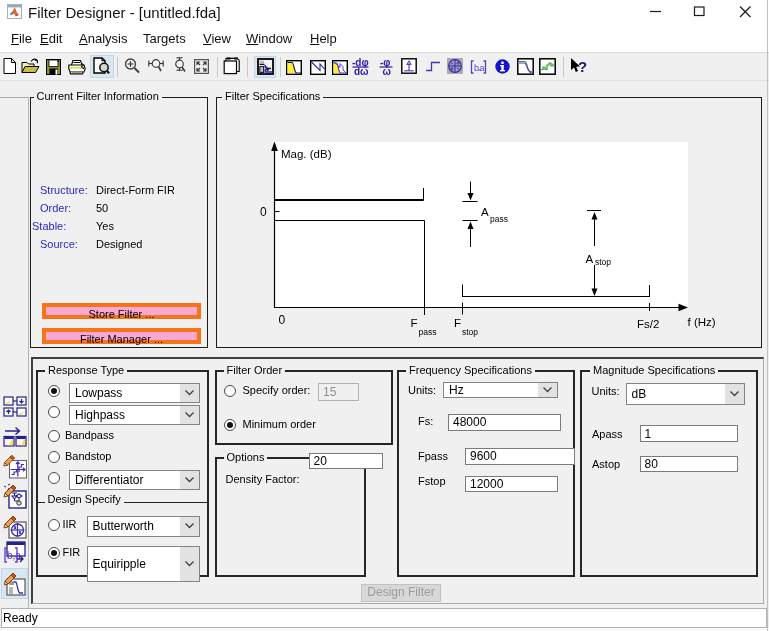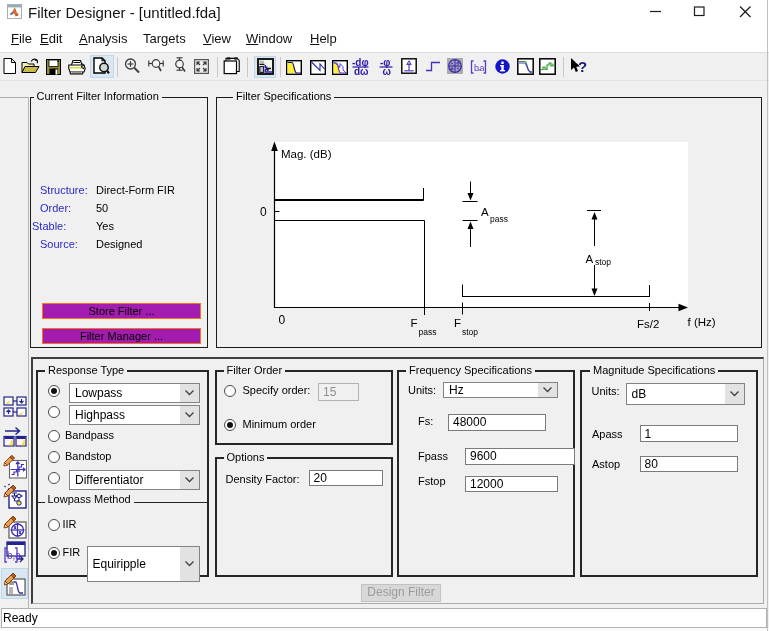--- a/index.html
+++ b/index.html
@@ -22,21 +22,21 @@
 .legend { position:absolute; top:-8px; font-size:11px; color:#000; background:#f0f0f0; padding:0 3px; white-space:nowrap; line-height:13px; }
 .lbl { position:absolute; font-size:11px; color:#000; white-space:nowrap; }
 .blbl { position:absolute; font-size:11px; color:#2a2ac6; white-space:nowrap; }
 .radio { position:absolute; width:12px; height:12px; border:1px solid #494949; border-radius:50%; background:#fff; }
 .radio.sel::after { content:""; position:absolute; left:2px; top:2px; width:6px; height:6px; border-radius:50%; background:#111; }
 .combo { position:absolute; background:#fff; border:1px solid #838383;padding-left:8px; }
 .combo .ctext { position:absolute; left:5px; top:50%; transform:translateY(-50%); font-size:12px; color:#000; white-space:nowrap; }
 .combo .cbtn { position:absolute; right:0; top:0; bottom:0; width:19px; background:#e2e2e2; }
 .combo svg.chev { position:absolute; right:5px; top:50%; margin-top:-3px; }
 .tbox { position:absolute; background:#fff; border:1px solid #7b7b7b; font-size:12px; color:#000; padding:1px 0 0 4px; }
-.btn { position:absolute; background:#a21caf; border:1px solid #f97316; font-size:11px; color:#000; text-align:center; }
+.btn { position:absolute; background:#f9a8d4; border:4px solid #f97316; font-size:11px; color:#000; text-align:center; }
 </style>
 </head>
 <body>
 <div id="win">
 
   <div id="titlebar" class="abs"></div>
   <div class="abs" style="left:7px; top:4px;">
     <svg width="15" height="15" viewBox="0 0 15 15">
       <rect x="0.5" y="0.5" width="14" height="14" fill="#fdfdfd" stroke="#a8aeb5"></rect>
       <rect x="1" y="1" width="13" height="2.4" fill="#8fb0ba"></rect>
@@ -328,21 +328,21 @@
   <div class="blbl" style="left:40px; top:202px;">Order:</div>
   <div class="lbl" style="left:96px; top:202px;">50</div>
   <div class="blbl" style="left:32px; top:220px;">Stable:</div>
   <div class="lbl" style="left:96px; top:220px;">Yes</div>
   <div class="blbl" style="left:40px; top:238px;">Source:</div>
   <div class="lbl" style="left:96px; top:238px;">Designed</div>
   <div class="btn" style="left:42px; top:303px; width:159px; height:16px; line-height:14px;">Store Filter ...</div>
   <div class="btn" style="left:42px; top:327.5px; width:159px; height:16px; line-height:14px;">Filter Manager ...</div>
 
   <div class="groupbox" style="left:216px; top:97px; width:546px; height:251px;">
-    <div class="legend" style="left:16px;">Filter Specifications</div>
+    <div class="legend" style="left:5px;">Filter Specifications</div>
   </div>
   <svg class="abs" style="left:217px; top:98px;" width="543" height="249" viewBox="0 0 543 249">
 
     <rect x="57.5" y="44" width="413.5" height="166" fill="#ffffff"></rect>
 
     <line x1="57.5" y1="52" x2="57.5" y2="210" stroke="#000" stroke-width="1.2"></line>
     <polygon points="57.5,43.5 54.2,53 60.8,53" fill="#000"></polygon>
     <text x="64" y="60" font-size="11.5" fill="#000">Mag. (dB)</text>
 
     <line x1="57.5" y1="209.5" x2="463" y2="209.5" stroke="#000" stroke-width="1.2"></line>
@@ -388,21 +388,21 @@
     <text x="245" y="236.5" font-size="8.5" fill="#000">stop</text>
     <text x="420" y="230" font-size="11.5" fill="#000">Fs/2</text>
     <text x="470.5" y="227.5" font-size="11.5" fill="#000">f (Hz)</text>
   </svg>
 
   <div class="abs" style="left:31px; top:357px; width:733px; height:247px; border-top:2px solid #3f3f3f; border-left:2px solid #3f3f3f; border-right:1px solid #aaaaaa; border-bottom:1px solid #aaaaaa;"></div>
 
   <div class="gb2" style="left:36px; top:370px; width:173px; height:207px;">
     <div class="legend" style="left:7px;">Response Type</div>
     <div style="position:absolute; left:-2px; right:-2px; top:129.5px; height:1.5px; background:#262626;"></div>
-    <div class="legend" style="left:6.5px; top:121px;">Lowpass Method</div>
+    <div class="legend" style="left:6.5px; top:121px;">Design Specify</div>
   </div>
   <div class="radio sel" style="left:48px; top:384.5px;"></div>
   <div class="combo" style="left:69px; top:382.5px; width:131px; height:20px;">
     <div class="cbtn"></div>
       <div class="ctext">Lowpass</div>
     <svg class="chev" width="9" height="6" viewBox="0 0 9 6">
         <polyline points="0.5,0.5 4.5,4.5 8.5,0.5" fill="none" stroke="#404040" stroke-width="1.3"></polyline>
       </svg>
   </div>
   <div class="radio" style="left:48px; top:406px;"></div>
@@ -420,58 +420,65 @@
   <div class="radio" style="left:48px; top:472px;"></div>
   <div class="combo" style="left:69px; top:470px; width:131px; height:20px;">
     <div class="cbtn"></div>
       <div class="ctext">Differentiator</div>
     <svg class="chev" width="9" height="6" viewBox="0 0 9 6">
         <polyline points="0.5,0.5 4.5,4.5 8.5,0.5" fill="none" stroke="#404040" stroke-width="1.3"></polyline>
       </svg>
   </div>
   <div class="radio" style="left:48px; top:518.5px;"></div>
   <div class="lbl" style="left:62.5px; top:518px;">IIR</div>
+  <div class="combo" style="left:86.5px; top:515.5px; width:113.5px; height:21px;">
+    <div class="cbtn"></div>
+      <div class="ctext">Butterworth</div>
+    <svg class="chev" width="9" height="6" viewBox="0 0 9 6">
+        <polyline points="0.5,0.5 4.5,4.5 8.5,0.5" fill="none" stroke="#404040" stroke-width="1.3"></polyline>
+      </svg>
+  </div>
   <div class="radio sel" style="left:48px; top:547px;"></div>
   <div class="lbl" style="left:62.5px; top:546px;">FIR</div>
   <div class="combo" style="left:86.5px; top:546px; width:113.5px; height:36px;">
     <div class="cbtn"></div>
       <div class="ctext">Equiripple</div>
     <svg class="chev" width="9" height="6" viewBox="0 0 9 6">
         <polyline points="0.5,0.5 4.5,4.5 8.5,0.5" fill="none" stroke="#404040" stroke-width="1.3"></polyline>
       </svg>
   </div>
 
   <div class="gb2" style="left:215px; top:370px; width:178px; height:75px;">
     <div class="legend" style="left:6.5px;">Filter Order</div>
   </div>
   <div class="radio" style="left:224px; top:385px;"></div>
   <div class="lbl" style="left:242.5px; top:383.5px;">Specify order:</div>
   <div class="tbox" style="left:318px; top:383px; width:41px; height:18px; background:#f0f0f0; border-color:#b2b2b2; color:#8f8f8f;">15</div>
   <div class="radio sel" style="left:224px; top:419px;"></div>
   <div class="lbl" style="left:242.5px; top:418px;">Minimum order</div>
 
-  <div class="gb2" style="left:215px; top:457px; width:178px; height:120px;">
+  <div class="gb2" style="left:215px; top:457px; width:151px; height:120px;">
     <div class="legend" style="left:6.5px;">Options</div>
   </div>
   <div class="lbl" style="left:225.5px; top:472.5px;">Density Factor:</div>
-  <div class="tbox" style="left:308.5px; top:470px; width:74px; height:15.5px; line-height:12px;">20</div>
+  <div class="tbox" style="left:308.5px; top:453px; width:74px; height:15.5px; line-height:12px;">20</div>
 
   <div class="gb2" style="left:397px; top:370px; width:178px; height:207px;">
     <div class="legend" style="left:7px;">Frequency Specifications</div>
   </div>
   <div class="lbl" style="left:408px; top:384px;">Units:</div>
   <div class="combo" style="left:443px; top:382px; width:115px; height:16px;">
     <div class="cbtn"></div>
       <div class="ctext">Hz</div>
     <svg class="chev" width="9" height="6" viewBox="0 0 9 6">
         <polyline points="0.5,0.5 4.5,4.5 8.5,0.5" fill="none" stroke="#404040" stroke-width="1.3"></polyline>
       </svg>
   </div>
   <div class="lbl" style="left:418px; top:415px;">Fs:</div>
-  <div class="tbox" style="left:448px; top:414px; width:98px; height:16.5px; line-height:13px;">48000</div>
+  <div class="tbox" style="left:448px; top:414px; width:113px; height:16.5px; line-height:13px;">48000</div>
   <div class="lbl" style="left:418px; top:449.5px;">Fpass</div>
   <div class="tbox" style="left:465px; top:448px; width:110px; height:16.5px; line-height:13px;">9600</div>
   <div class="lbl" style="left:418px; top:474.5px;">Fstop</div>
   <div class="tbox" style="left:465px; top:476px; width:93px; height:16px; line-height:13px;">12000</div>
 
   <div class="gb2" style="left:580px; top:370px; width:178px; height:207px;">
     <div class="legend" style="left:8px;">Magnitude Specifications</div>
   </div>
   <div class="lbl" style="left:591.5px; top:384.5px;">Units:</div>
   <div class="combo" style="left:625.5px; top:383px; width:119px; height:21.5px;">

